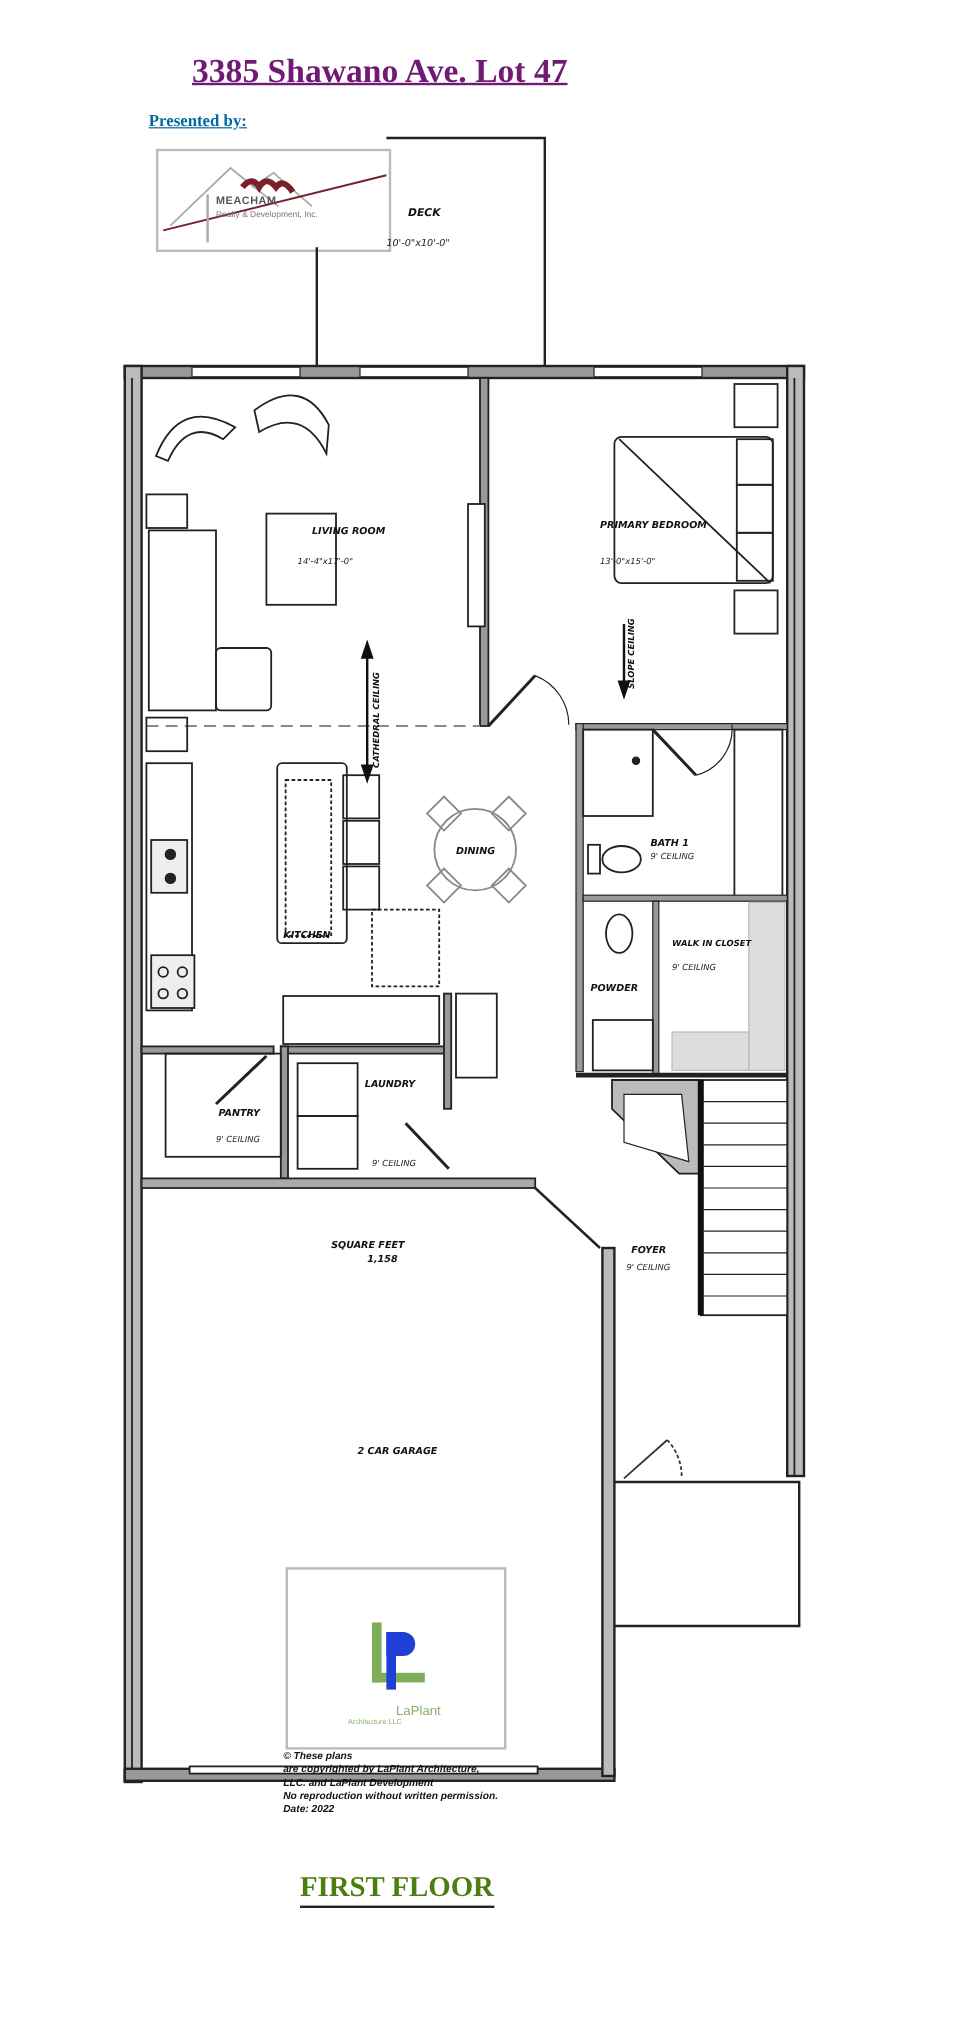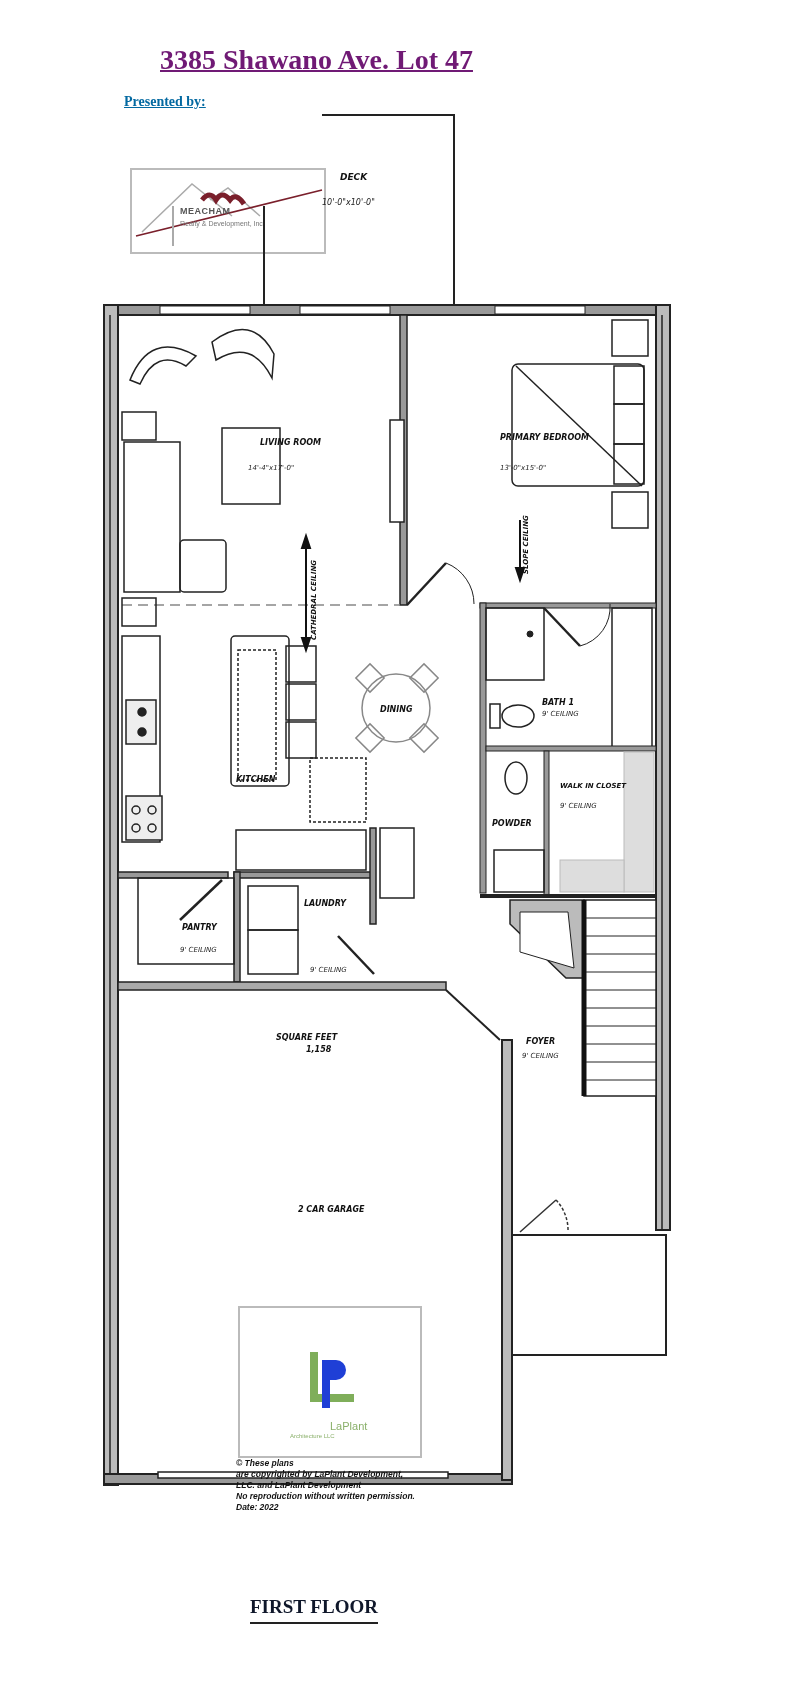--- a/index.html
+++ b/index.html
@@ -1,22 +1,22 @@
 <!DOCTYPE html>
 <html><head>
 <meta charset="utf-8">
 <style>
   html, body { margin: 0; padding: 0; background: #ffffff; }
   body { width: 800px; height: 1692px; position: relative; overflow: hidden; font-family: "Liberation Sans", sans-serif; }
   .title { position: absolute; left: 128px; top: 44px; font-family: "Liberation Serif", serif; font-weight: bold; font-size: 28px; color: #701a75; text-decoration: underline; text-decoration-thickness: 2px; margin-left: 32px; }
   .presented { position: absolute; left: 124px; top: 94px; font-family: "Liberation Serif", serif; font-weight: bold; font-size: 14px; color: #0369a1; text-decoration: underline; }
-  .logo-box { position: absolute; left: 130px; top: 124px; width: 192px; height: 82px; border: 2px solid #bbb; background: #fff; margin-top: 44px; }
+  .logo-box { position: absolute; left: 130px; top: 124px; width: 192px; height: 82px; border: 2px solid #bbb; background: #fff; }
   .logo-text1 { position: absolute; left: 48px; top: 36px; font-size: 9px; font-weight: bold; color: #555; letter-spacing: 0.5px; }
   .logo-text2 { position: absolute; left: 48px; top: 50px; font-size: 7px; color: #777; }
-  .floor-title { position: absolute; left: 250px; top: 1592px; font-family: "Liberation Serif", serif; font-weight: bold; font-size: 19px; color: #0f172a; border-bottom: 2px solid #222; line-height: 30px; }
+  .floor-title { position: absolute; left: 250px; top: 1558px; font-family: "Liberation Serif", serif; font-weight: bold; font-size: 24px; color: #4d7c0f; border-bottom: 2px solid #222; line-height: 30px; }
   svg.plan { position: absolute; left: 0; top: 0; }
   .lbl { font-family: "DejaVu Sans", sans-serif; font-weight: bold; font-style: italic; fill: #111; }
   .dim { font-family: "DejaVu Sans", sans-serif; font-style: italic; fill: #222; }
   .laplant-box { position: absolute; left: 238px; top: 1306px; width: 180px; height: 148px; border: 2px solid #bbb; }
   .laplant-name { position: absolute; left: 286px; top: 1420px; font-size: 11px; color: #8ab06a; padding-left: 44px; }
   .laplant-sub { position: absolute; left: 290px; top: 1433px; font-size: 6px; color: #8ab06a; }
   .copyright { position: absolute; left: 236px; top: 1458px; width: 246px; text-align: left; font-size: 8.5px; line-height: 11px; font-style: italic; font-weight: bold; color: #111; }
 </style>
 </head>
 <body>
@@ -212,19 +212,19 @@
     <rect x="70" y="86" width="44" height="8" fill="#7fae5a"></rect>
     <rect x="82" y="52" width="8" height="48" fill="#1f3fd6"></rect>
     <path d="M82,52 h14 a10,10 0 0 1 0,20 h-14 z" fill="#1f3fd6"></path>
   </svg>
 </div>
 <div class="laplant-name">LaPlant</div>
 <div class="laplant-sub">Architecture LLC</div>
 
 <div class="copyright">
   <div>© These plans</div>
-  <div>are copyrighted by LaPlant Development,</div>
+  <div>are copyrighted by LaPlant Architecture,</div>
   <div>LLC. and LaPlant Development</div>
   <div>No reproduction without written permission.</div>
   <div>Date: 2022</div>
 </div>
 
 <div class="floor-title">FIRST FLOOR</div>
 
 </body></html>

